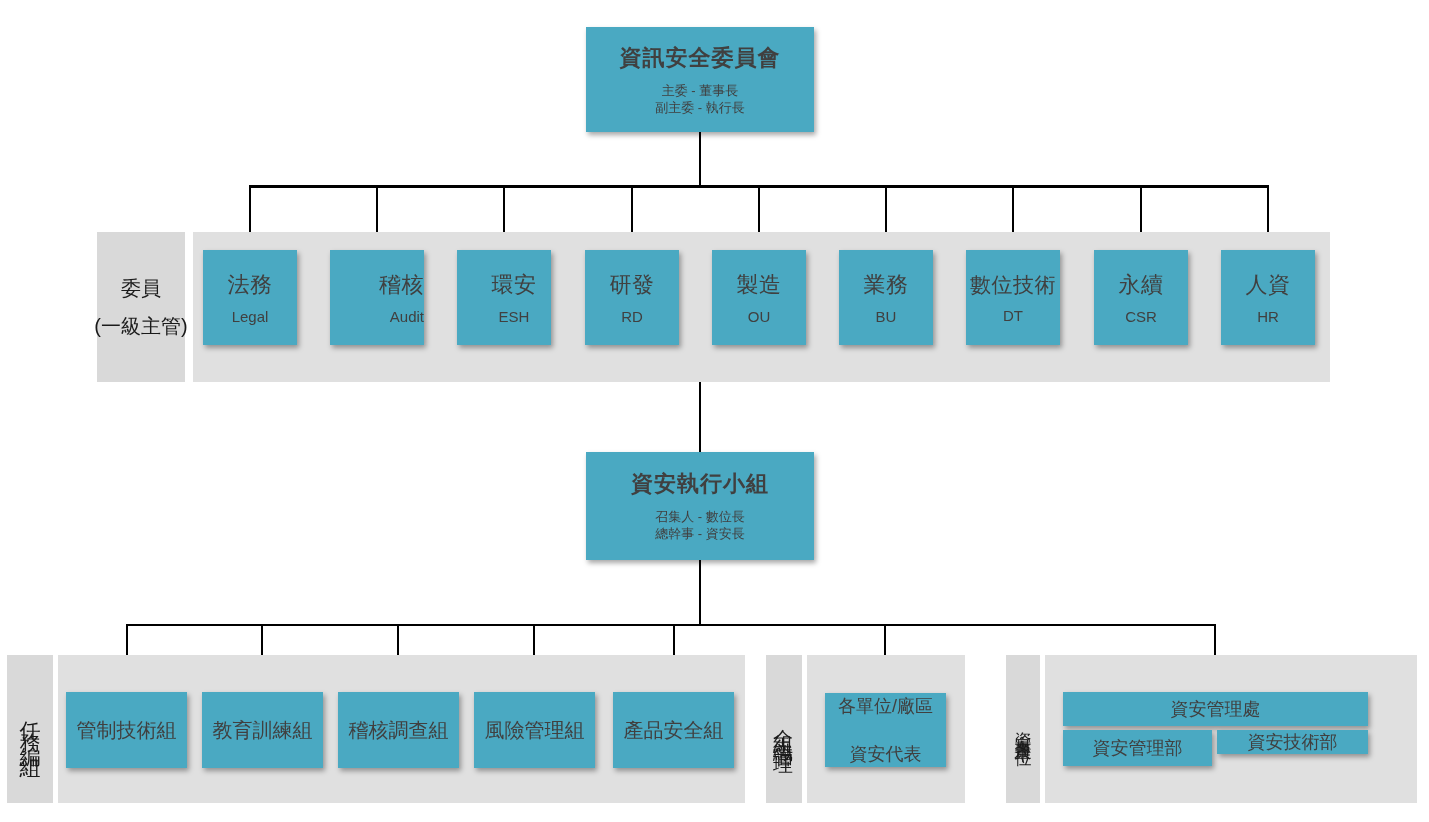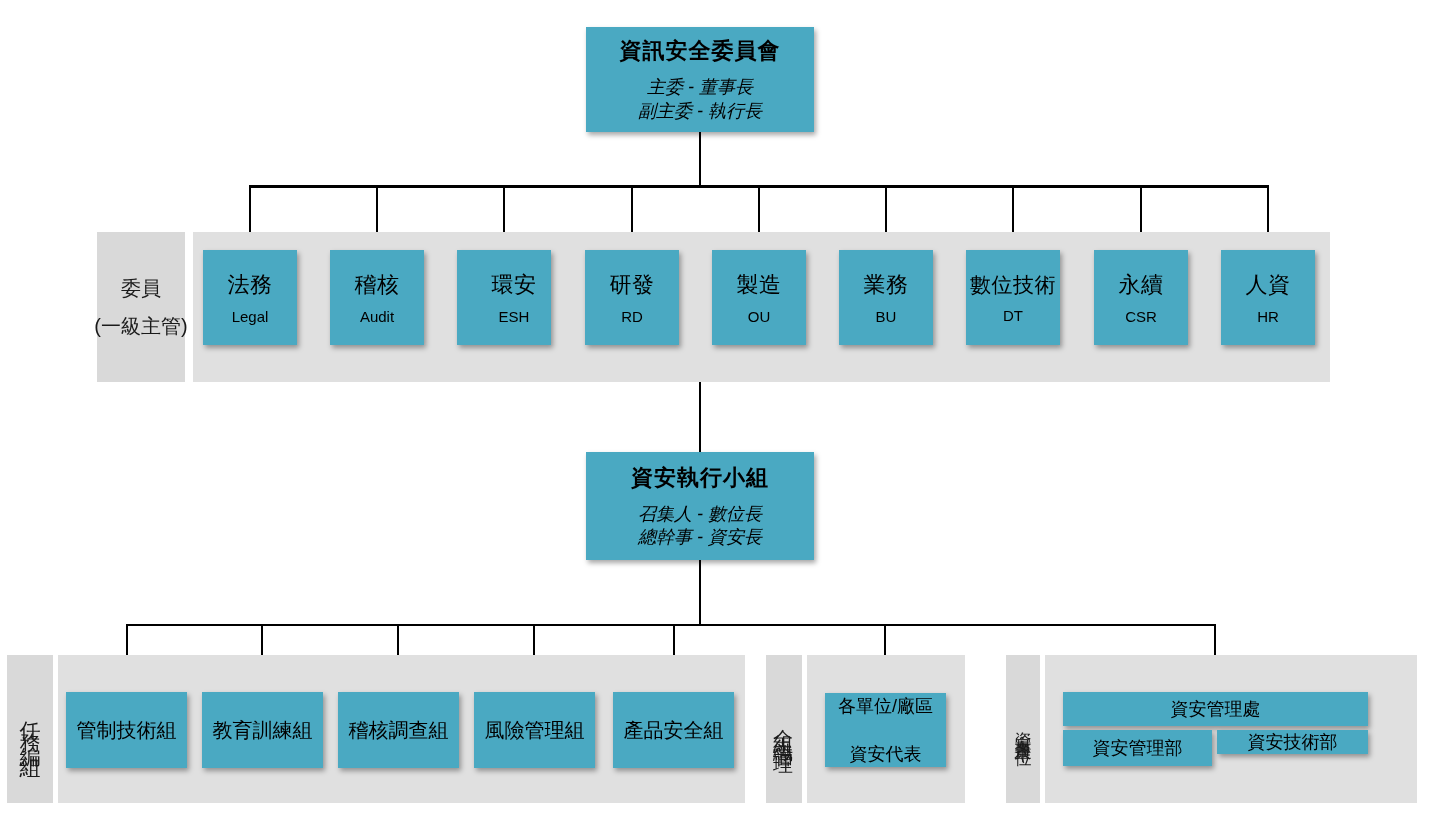--- a/index.html
+++ b/index.html
@@ -6,25 +6,25 @@
   html,body { background:#ffffff; }
   body { font-family:"Liberation Sans","DejaVu Sans",sans-serif; }
   .canvas {
     position:relative; width:1429px; height:822px; background:#ffffff;
     overflow:hidden;
   }
   .line { position:absolute; background:#000000; }
   .band { position:absolute; background:#e0e0e0; }
   .labelbox { position:absolute; background:#d9d9d9; color:#1a1a1a;
     display:flex; align-items:center; justify-content:center; text-align:center; }
-  .node { position:absolute; background:#4aa9c2; color:#000000;
+  .node { position:absolute; background:#4aa9c2; color:#404040;
     display:flex; flex-direction:column; align-items:center; justify-content:center;
     text-align:center; box-shadow:2px 3px 5px rgba(0,0,0,0.35); }
   .big-title { font-size:22px; font-weight:bold; letter-spacing:1px; margin-bottom:10px; }
-  .big-sub { font-size:18px; line-height:1.3;font-style:italic; }
+  .big-sub { font-size:13px; line-height:1.3; }
   .member-name { font-size:22px; letter-spacing:0.5px; margin-bottom:8px; white-space:nowrap; }
   .member-abbr { font-size:15px; }
   .member { top:250px; width:94px; height:95px; }
   .task { top:692px; width:121px; height:76px; font-size:20px; }
   .small-node { font-size:18px; line-height:1.35; }
   .hlabel { font-size:20px; line-height:1.9; }
   .vlabel { writing-mode:vertical-rl; text-orientation:upright; }
   .vl4 { font-size:21px; letter-spacing:0.6em; }
   .vl5 { font-size:20px; letter-spacing:0.32em; }
   .vl6 { font-size:17px; letter-spacing:0.22em; }
@@ -78,21 +78,21 @@
   <div class="node" style="left:586px; top:27px; width:228px; height:105px;">
     <div class="big-title">資訊安全委員會</div>
     <div class="big-sub">主委 - 董事長</div>
     <div class="big-sub">副主委 - 執行長</div>
   </div>
 
   <div class="node member" style="left:203px;">
     <div class="member-name">法務</div>
     <div class="member-abbr">Legal</div>
   </div>
-  <div class="node member" style="left:330px;">
+  <div class="node member" style="left:330px;align-items:flex-end;">
     <div class="member-name">稽核</div>
     <div class="member-abbr">Audit</div>
   </div>
   <div class="node member" style="left:457px;padding-left:20px;">
     <div class="member-name">環安</div>
     <div class="member-abbr">ESH</div>
   </div>
   <div class="node member" style="left:585px;">
     <div class="member-name">研發</div>
     <div class="member-abbr">RD</div>

